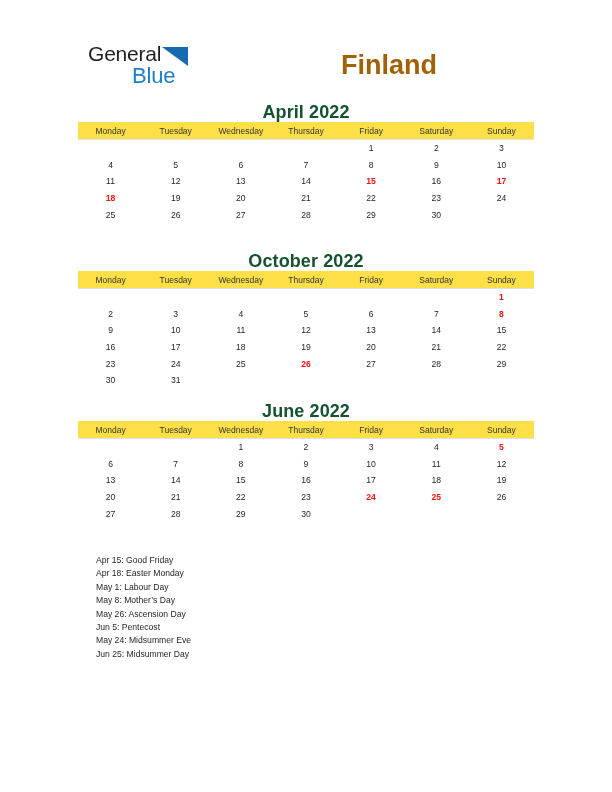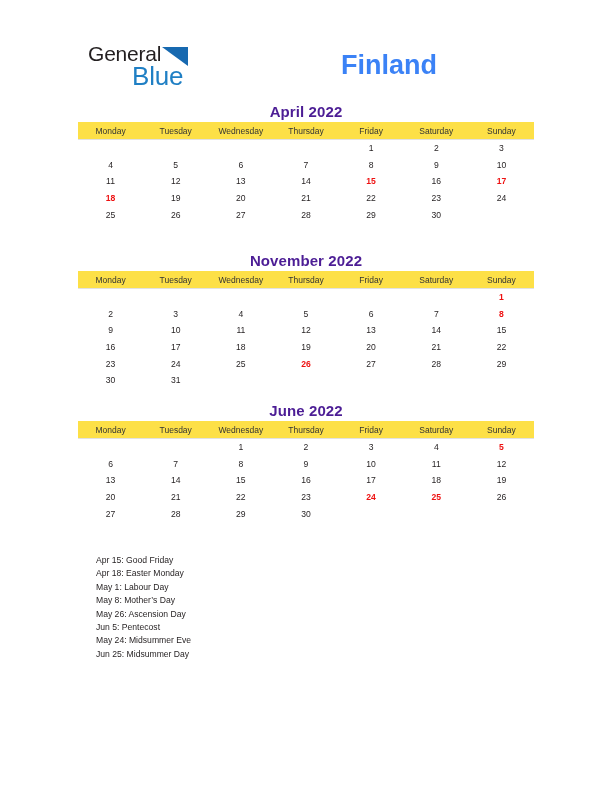--- a/index.html
+++ b/index.html
@@ -48,53 +48,53 @@
     top: 5px;
     width: 0;
     height: 0;
     border-top: 19px solid #1769b0;
     border-left: 26px solid transparent;
   }
   #logo .logo-blue {
     position: absolute;
     left: 44px;
     top: 22px;
-    font-size: 26px;
+    font-size: 22px;
     font-weight: 400;
     letter-spacing: -0.2px;
     color: #1f7fc4;
     line-height: 24px;
   }
   #country-title {
     position: absolute;
     right: 79px;
     top: 50px;
     font-size: 27px;
     font-weight: 700;
-    color: #3b82f6;
+    color: #a16207;
     letter-spacing: 0px;
     text-align: right;
     margin-left: 40px;
   }
 
   
   .month-block {
     position: absolute;
     left: 78px;
     width: 456px;
   }
   #month-0 { top: 104px; }
   #month-1 { top: 253px; }
   #month-2 { top: 403px; }
 
   .month-title {
     text-align: center;
-    font-size: 15px;
+    font-size: 18px;
     font-weight: 700;
-    color: #4c1d95;
+    color: #14532d;
     height: 18px;
     line-height: 16px;
     letter-spacing: 0.1px;
   }
 
   table.cal {
     border-collapse: collapse;
     width: 456px;
     table-layout: fixed;
   }
@@ -208,21 +208,21 @@
           <td>28</td>
           <td>29</td>
           <td>30</td>
           <td class="empty"></td>
         </tr>
       </tbody>
   </table>
 </div>
 
 <div class="month-block" id="month-1">
-  <div class="month-title">November 2022</div>
+  <div class="month-title">October 2022</div>
   <table class="cal">
     <thead>
       <tr>
         <th>Monday</th>
         <th>Tuesday</th>
         <th>Wednesday</th>
         <th>Thursday</th>
         <th>Friday</th>
         <th>Saturday</th>
         <th>Sunday</th>

